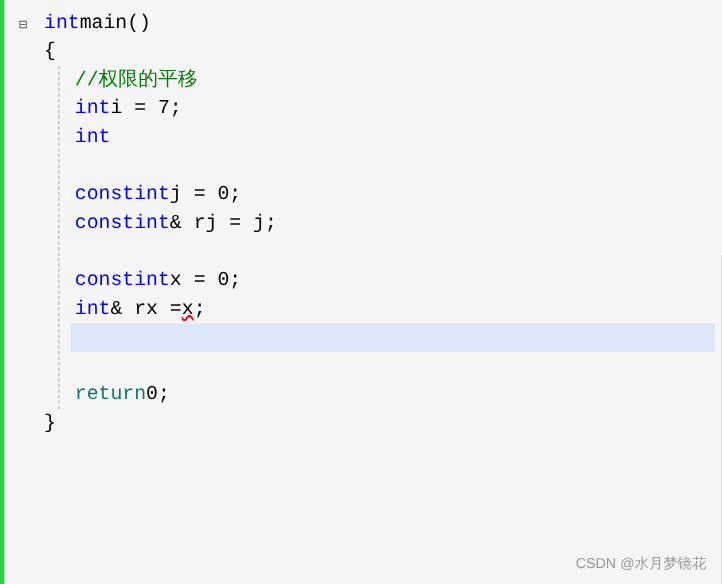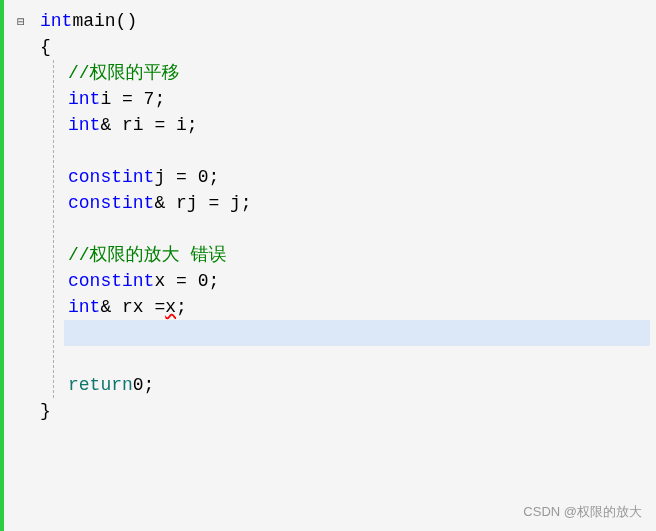--- a/index.html
+++ b/index.html
@@ -68,21 +68,20 @@
             <span style="color:#008000;">//权限的平移</span>
           </div>
 
           <div class="main-line">
             <span style="color:#0000ff;">int</span>
               <span> i = 7;</span>
           </div>
 
           <div class="main-line">
             <span style="color:#0000ff;">int</span>
-              <span>&amp; ri = i;</span>
           </div>
 
           <div class="main-line">&nbsp;</div>
 
 
           <div class="main-line">
             <span style="color:#0000ff;">const</span>
               <span> </span>
               <span style="color:#0000ff;">int</span>
               <span> j = 0;</span>
@@ -90,23 +89,20 @@
 
           <div class="main-line">
             <span style="color:#0000ff;">const</span>
               <span> </span>
               <span style="color:#0000ff;">int</span>
               <span>&amp; rj = j;</span>
           </div>
 
           <div class="main-line">&nbsp;</div>
 
-          <div class="main-line">
-            <span style="color:#008000;">//权限的放大  错误</span>
-          </div>
 
           <div class="main-line">
             <span style="color:#0000ff;">const</span>
               <span> </span>
               <span style="color:#0000ff;">int</span>
               <span> x = 0;</span>
           </div>
 
           <div class="main-line">
             <span style="color:#0000ff;">int</span>
@@ -127,14 +123,14 @@
         </div>
       </div>
 
       <div class="main-line">
         <span>}</span>
       </div>
 
     </div>
   </div>
 
-  <div style="position:absolute; bottom:10px; right:14px; color:#999; font-size:13px; font-family: Arial, sans-serif;">CSDN @权限的放大</div>
+  <div style="position:absolute; bottom:10px; right:14px; color:#999; font-size:13px; font-family: Arial, sans-serif;">CSDN @水月梦镜花</div>
 </div>
 
 </body></html>

